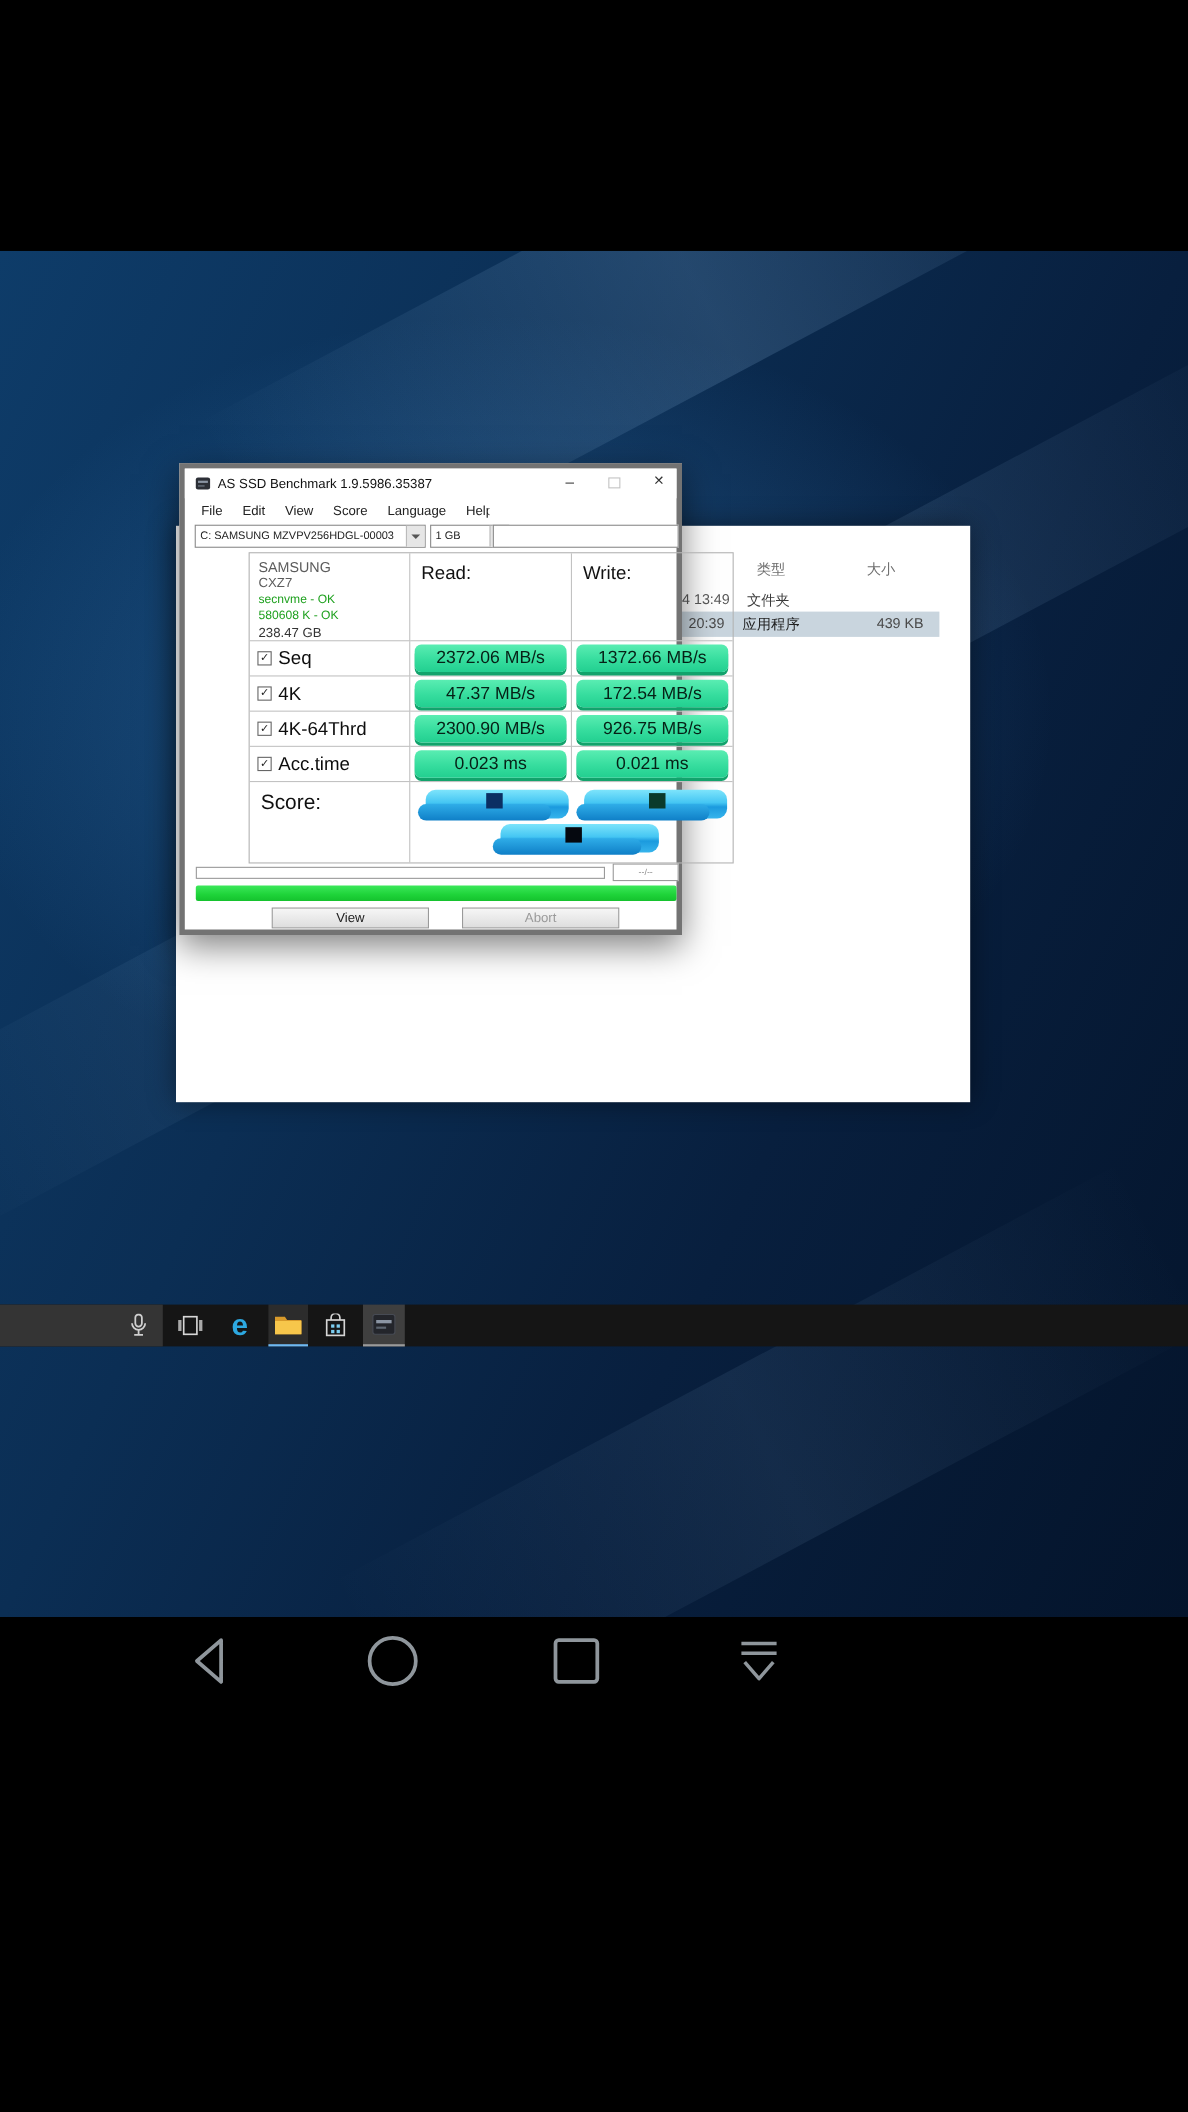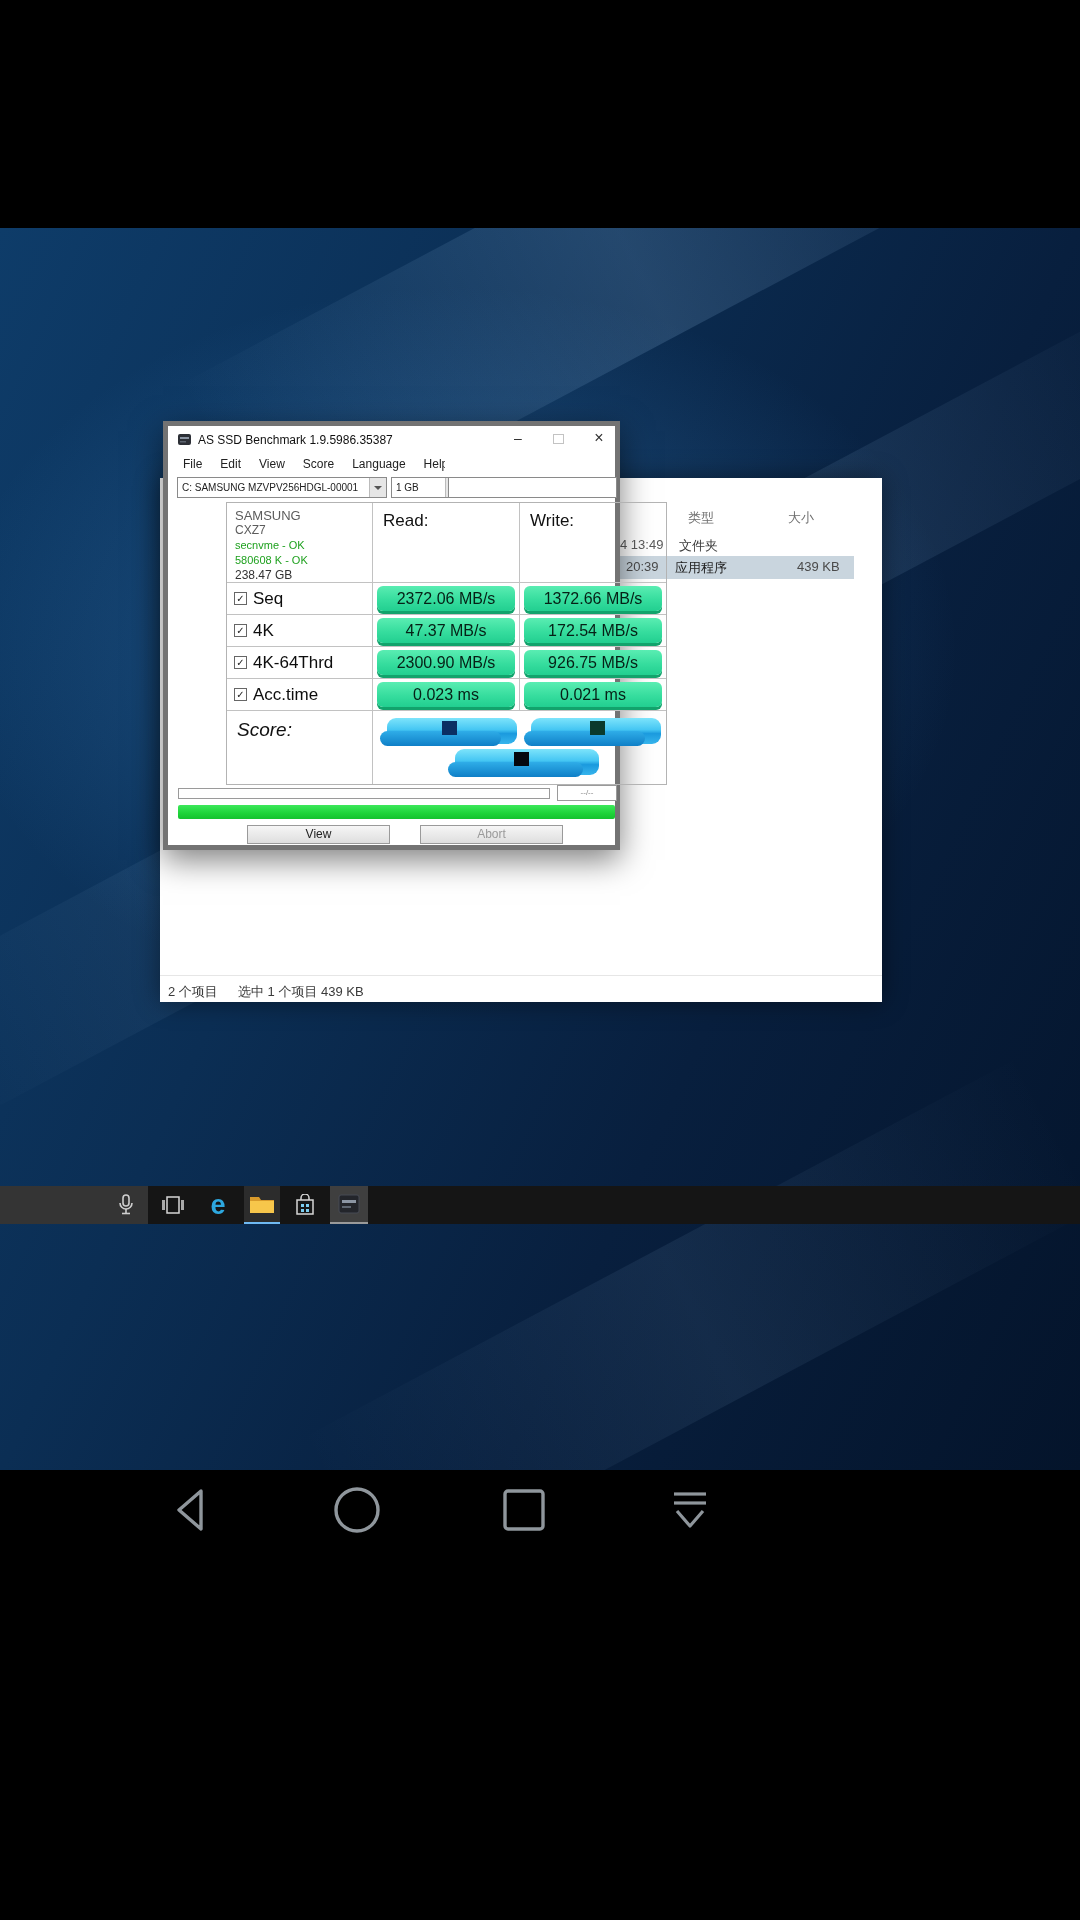--- a/index.html
+++ b/index.html
@@ -47,21 +47,21 @@
   .combo .ctext{position:absolute;left:4px;top:4px;white-space:nowrap;overflow:hidden;}
   .combo .arrow{position:absolute;right:0;top:0;width:16px;height:100%;background:#e6e6e6;border-left:1px solid #bbb;}
   .combo .arrow:after{content:"";position:absolute;left:4px;top:8px;border:4px solid transparent;border-top-color:#555;}
   .combo.drive{left:9px;width:210px;}
   .combo.size{left:223px;width:72px;}
   .bm-empty-box{position:absolute;left:280px;top:51px;width:169px;height:21px;background:#fff;border:1px solid #8a8a8a;box-sizing:border-box;}
 
   .bm-grid{position:absolute;left:10px;top:76px;width:439px;height:281px;border:1px solid #b3b3b3;box-sizing:content-box;margin-left:48px;}
   .cell{position:absolute;box-sizing:border-box;border-right:1px solid #c2c2c2;border-bottom:1px solid #c2c2c2;}
   .cell.last-col{border-right:none;}
-  .cell.last-row{border-bottom:none;font-style:italic;}
+  .cell.last-row{border-bottom:none;}
   .g-info{left:0;top:0;width:146px;height:80px;padding:5px 8px;font-size:12px;line-height:15px;}
   .g-info .ln{white-space:nowrap;}
   .g-info .gray{color:#5c5c5c;}
   .g-info .green{color:#1fa11f;font-size:11px;}
   .g-info .cap{color:#333;}
   .g-hdr{top:0;height:80px;font-size:17px;color:#111;padding:8px 0 0 10px;}
   .g-hread{left:146px;width:147px;}
   .g-hwrite{left:293px;width:146px;}
   .g-label{left:0;width:146px;height:32px;}
   .g-val{width:147px;height:32px;}
@@ -127,24 +127,20 @@
     <span class="ex-col" style="left:628px">大小</span>
 
     <span class="ex-cell" style="left:460px;top:59px;color:#5a5a5a">4 13:49</span>
     <span class="ex-cell" style="left:519px;top:59px">文件夹</span>
 
     <div class="ex-selection"></div>
     <span class="ex-cell" style="left:466px;top:81px;color:#4a4a4a">20:39</span>
     <span class="ex-cell" style="left:515px;top:81px;color:#222">应用程序</span>
     <span class="ex-cell" style="left:637px;top:81px;color:#4a4a4a">439 KB</span>
 
-    <div class="ex-status">
-      <span style="left:8px">2 个项目</span>
-      <span style="left:78px">选中 1 个项目  439 KB</span>
-    </div>
   </div>
 
   <div class="bm">
     <div class="bm-title">
       <svg class="abs" style="left:9px;top:6px" width="15" height="15" viewBox="0 0 15 15">
         <rect x="1" y="2" width="13" height="11" rx="2" fill="#2c2f36"></rect>
         <rect x="3" y="5" width="9" height="2" fill="#8b95a3"></rect>
         <rect x="3" y="9" width="6" height="1.5" fill="#5d6570"></rect>
       </svg>
       <span class="bm-title-text">AS SSD Benchmark 1.9.5986.35387</span>
@@ -157,21 +153,21 @@
       <span>File</span>
       <span>Edit</span>
       <span>View</span>
       <span>Score</span>
       <span>Language</span>
       <span>Help</span>
     </div>
     <div class="bm-menu-box"></div>
 
     <div class="combo drive">
-      <span class="ctext">C: SAMSUNG MZVPV256HDGL-00001</span>
+      <span class="ctext">C: SAMSUNG MZVPV256HDGL-00003</span>
       <span class="arrow"></span>
     </div>
     <div class="combo size">
       <span class="ctext">1 GB</span>
       <span class="arrow"></span>
     </div>
     <div class="bm-empty-box"></div>
 
     <div class="bm-grid">
       <div class="cell g-info">

